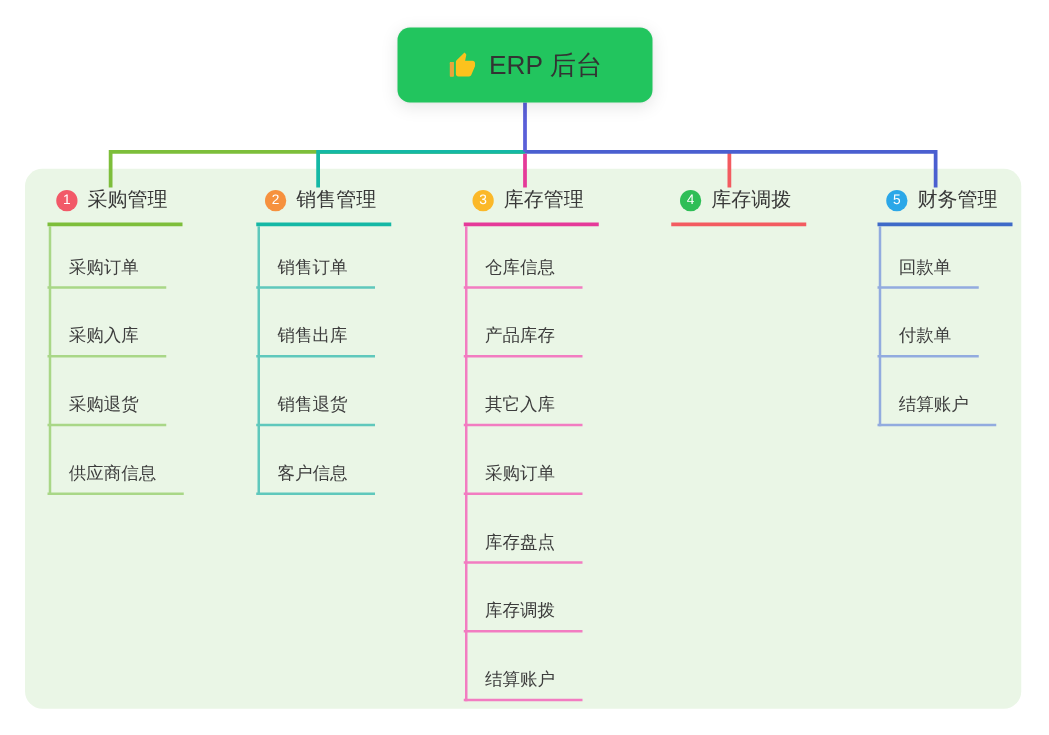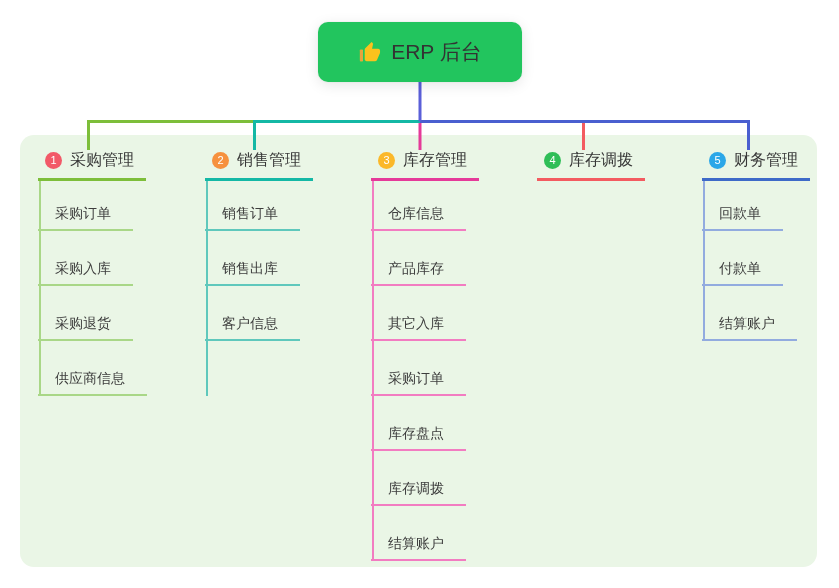--- a/index.html
+++ b/index.html
@@ -81,20 +81,23 @@
           <span class="branch-title">销售管理</span>
         </div><div class="children">
           <div class="vline" style="background: rgb(95, 200, 188); height: 215px;"></div>
           <div class="child-row first">
             <span class="child-label" style="border-bottom-color: rgb(95, 200, 188);">销售订单</span>
           </div>
           <div class="child-row">
             <span class="child-label" style="border-bottom-color: rgb(95, 200, 188);">销售出库</span>
           </div>
           <div class="child-row">
+            <span class="child-label" style="border-bottom-color: rgb(95, 200, 188);">销售退货</span>
+          </div>
+          <div class="child-row">
             <span class="child-label" style="border-bottom-color: rgb(95, 200, 188);">客户信息</span>
           </div>
         </div></div>
       <div class="branch-col" style="left: 371px;"><div class="branch-header" style="border-bottom: 3px solid rgb(229, 58, 153);">
           <span class="badge" style="background: rgb(251, 184, 41);">3</span>
           <span class="branch-title">库存管理</span>
         </div><div class="children">
           <div class="vline" style="background: rgb(242, 124, 193); height: 380px;"></div>
           <div class="child-row first">
             <span class="child-label" style="border-bottom-color: rgb(242, 124, 193);">仓库信息</span>

